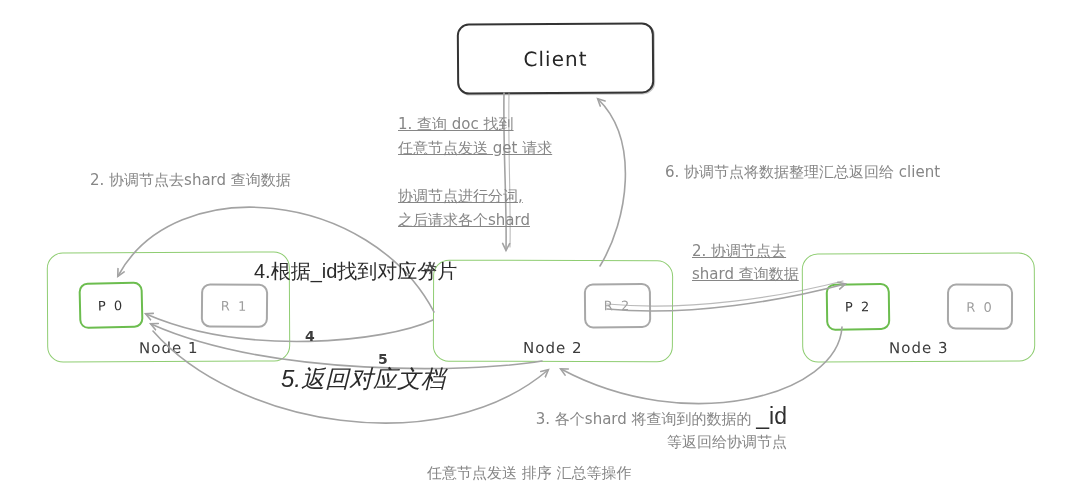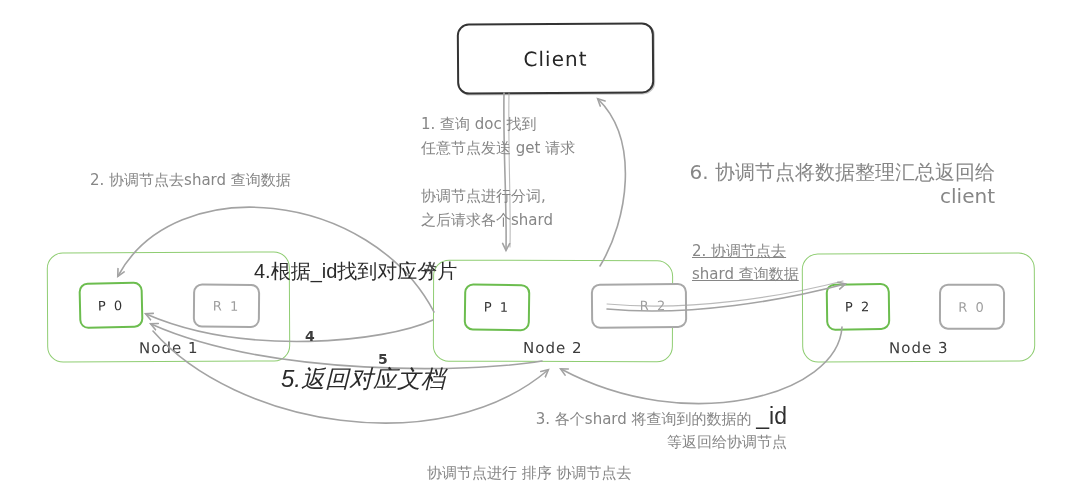--- a/index.html
+++ b/index.html
@@ -33,34 +33,34 @@
   .node-label{
     position:absolute;left:0;right:0;bottom:4px;text-align:center;
     font-size:15px;color:#3b3b3b;letter-spacing:1px;
   }
   .shard{
     position:absolute;border-radius:9px;background:#fff;
     display:flex;align-items:center;justify-content:center;
     font-size:13px;letter-spacing:2px;
   }
   .shard.primary{border:2.6px solid var(--primary-border);color:#333;}
-  .shard.replica{border:2.4px solid var(--replica-border);color:var(--replica-text);}
+  .shard.replica{border:2.4px solid var(--replica-border);color:var(--replica-text);margin-left:8px;}
   .n1 .shard.primary{left:31px;top:29px;width:60px;height:42px;transform:rotate(-1deg);}
   .n1 .shard.replica{left:145px;top:31px;width:63px;height:40px;transform:rotate(.8deg);}
   .n2 .shard.primary{left:30px;top:23px;width:62px;height:43px;transform:rotate(.6deg);}
-  .n2 .shard.replica{left:157px;top:22px;width:63px;height:41px;transform:rotate(-.7deg);padding-left:29px;}
+  .n2 .shard.replica{left:142px;top:22px;width:63px;height:41px;transform:rotate(-.7deg);}
   .n3 .shard.primary{left:23px;top:29px;width:60px;height:43px;transform:rotate(-.5deg);}
   .n3 .shard.replica{left:136px;top:30px;width:62px;height:42px;transform:rotate(.5deg);}
   
   .anno{position:absolute;z-index:4;white-space:pre-line;}
   .anno.gray{color:var(--gray-text);font-size:15px;line-height:24px;}
   .anno.black{color:var(--black-anno);font-family:"Liberation Sans","DejaVu Sans",sans-serif;}
-  .anno.step1{left:421px;top:112px;width:220px;}
+  .anno.step1{left:398px;top:112px;width:220px;text-decoration:underline;}
   .anno.step2l{left:90px;top:168px;}
-  .anno.step6{left:665px;top:160px;width:330px;font-size:20px;text-align:right;}
+  .anno.step6{left:665px;top:160px;width:330px;font-size:15px;}
   .anno.step2r{left:692px;top:240px;width:160px;line-height:23px;text-decoration:underline;}
   .anno.step4{left:254px;top:258px;font-size:20px;}
   .anno.step5{left:281px;top:363px;font-size:24px;font-style:italic;}
   .anno.step3{left:427px;top:405px;width:360px;line-height:23px;text-align:right;}
   .anno.step3 .idem{font-family:"Liberation Sans","DejaVu Sans",sans-serif;font-size:23px;color:#2f2f2f;}
   .anno.step3b{left:427px;top:461px;}
   .num-label{position:absolute;z-index:4;font-size:14px;font-weight:600;color:#3d3d3d;}
   .num-label.n4{left:305px;top:328px;}
   .num-label.n5{left:378px;top:351px;}
   .hash-mark{position:absolute;left:423px;top:258px;z-index:4;color:#4c4c4c;font-size:17px;transform:rotate(8deg);}
@@ -112,23 +112,20 @@
     <div class="shard primary">
       <span>P 0</span>
     </div>
     <div class="shard replica">
       <span>R 1</span>
     </div>
     <div class="node-label">Node 1</div>
   </div>
 
   <div class="node-box n2">
-    <div class="shard primary">
-      <span>P 1</span>
-    </div>
     <div class="shard replica">
       <span>R 2</span>
     </div>
     <div class="node-label">Node 2</div>
   </div>
 
   <div class="node-box n3">
     <div class="shard primary">
       <span>P 2</span>
     </div>
@@ -145,19 +142,19 @@
 之后请求各个shard</div>
   <div class="anno gray step2l">2. 协调节点去shard 查询数据</div>
   <div class="anno gray step6">6. 协调节点将数据整理汇总返回给 client</div>
   <div class="anno gray step2r">2. 协调节点去
 shard 查询数据</div>
   <div class="anno black step4">4.根据_id找到对应分片</div>
   <div class="anno black step5">5.返回对应文档</div>
   <div class="anno gray step3"><span>3. 各个shard 将查询到的数据的 </span><span class="idem">_id</span>
     <div>等返回给协调节点</div>
   </div>
-  <div class="anno gray step3b">协调节点进行 排序 协调节点去</div>
+  <div class="anno gray step3b">任意节点发送 排序 汇总等操作</div>
 
   <span class="num-label n4">4</span>
   <span class="num-label n5">5</span>
   <span class="hash-mark">#</span>
 
 </div>
 
 </body></html>

